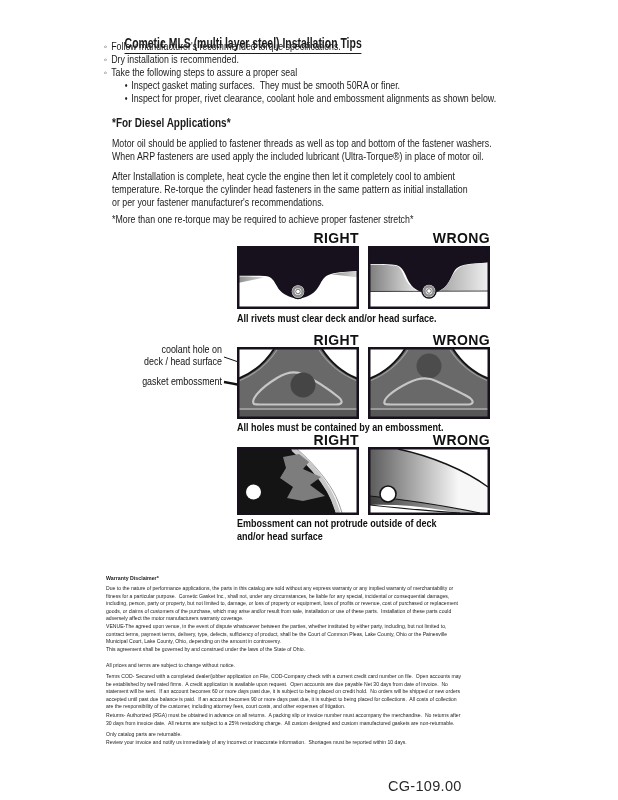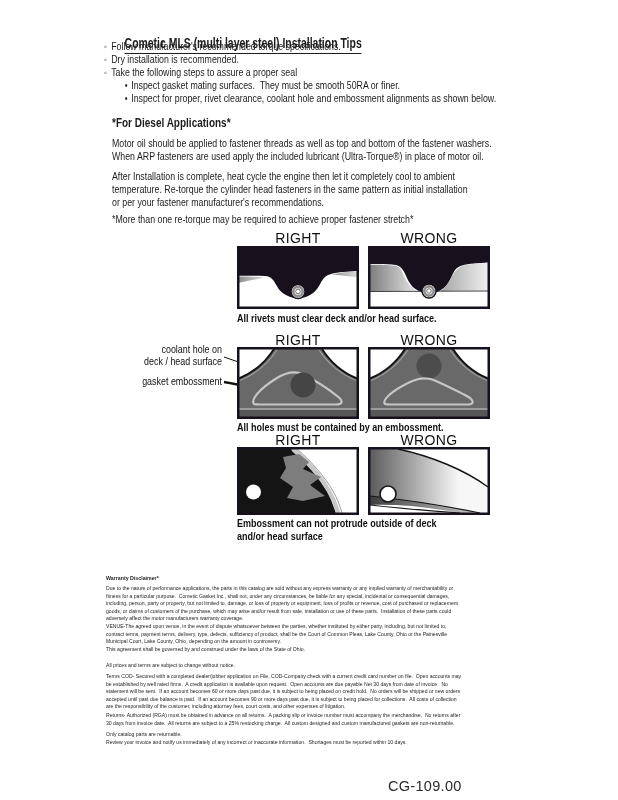--- a/index.html
+++ b/index.html
@@ -9,21 +9,21 @@
   
   .cx{transform:scaleX(.8);transform-origin:0 0;}
   .title{font-size:14.5px;font-weight:700;white-space:pre;transform:scaleX(.72);transform-origin:0 0;}
   .title-inner{display:inline-block;border-bottom:1.7px solid #1c1c1c;padding-bottom:2px;}
   .body{font-size:11px;line-height:13px;white-space:pre;}
   .bold{font-weight:700;}
   .brow{display:flex;font-size:11px;line-height:13px;white-space:pre;}
   .mk{width:9px;flex:0 0 9px;font-size:10px;}
   .sub{margin-left:26px;}
   .sub .mk{width:8px;flex:0 0 8px;}
-  .hdr{font-size:14px;font-weight:400;letter-spacing:.4px;text-align:center;width:122px;color:#101010;}
+  .hdr{font-size:14px;font-weight:700;letter-spacing:.4px;text-align:right;width:122px;color:#101010;}
   .cap{font-size:11px;font-weight:700;line-height:12.5px;white-space:pre;color:#101010;
        transform:scaleX(.82);transform-origin:0 0;}
   .lbl{font-size:10.5px;line-height:11.5px;text-align:right;white-space:pre;color:#101010;
        transform:scaleX(.85);transform-origin:100% 0;width:102px;}
   .disc{font-size:6px;line-height:7.5px;white-space:pre;color:#232323;
         transform:scaleX(.85);transform-origin:0 0;}
   .disc-h{font-size:6.2px;line-height:7.5px;font-weight:700;white-space:pre;color:#232323;
         transform:scaleX(.85);transform-origin:0 0;}
   .pageno{font-size:14.5px;letter-spacing:.3px;color:#2a2a2a;}
   svg{display:block;}

